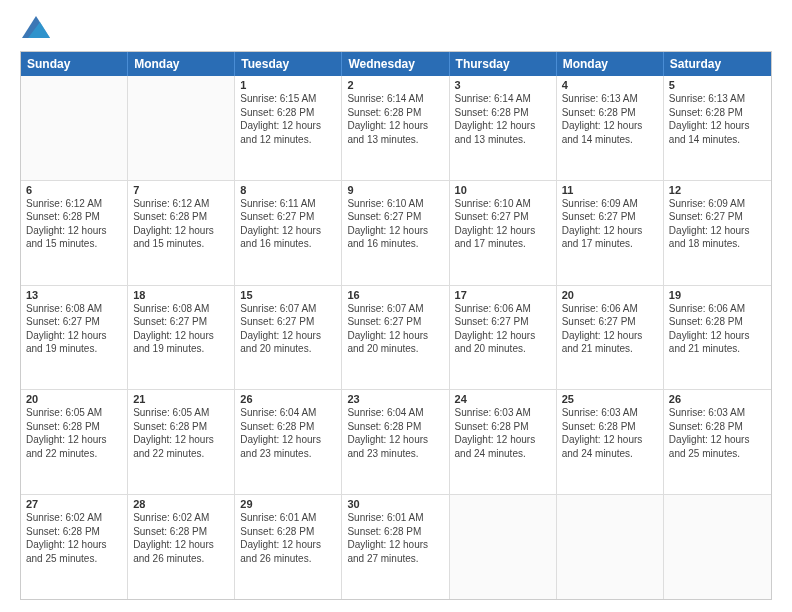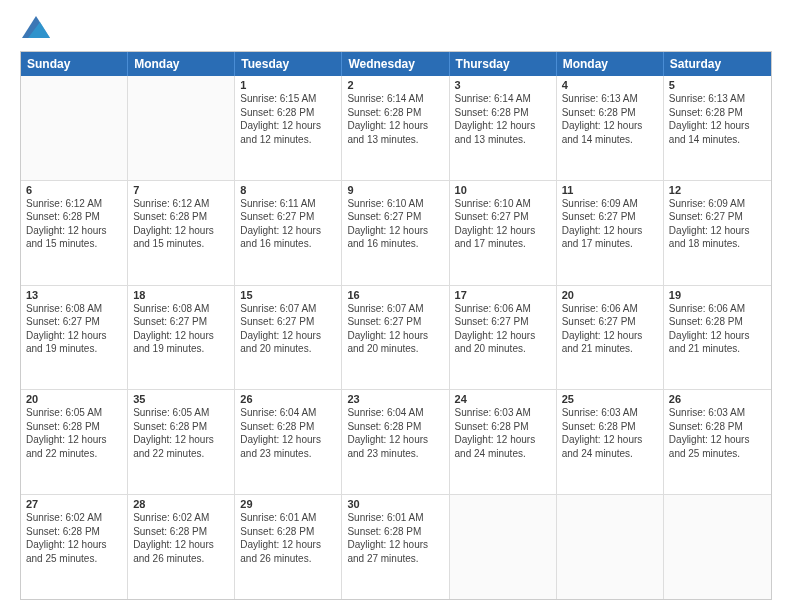--- a/index.html
+++ b/index.html
@@ -226,21 +226,21 @@
             <span class="day-num">19</span>
             <div class="cell-info">Sunrise: 6:06 AM<br>Sunset: 6:28 PM<br>Daylight: 12 hours and 21 minutes.</div>
           </div>
         </div>
         <div class="cal-row">
           <div class="cal-cell">
             <span class="day-num">20</span>
             <div class="cell-info">Sunrise: 6:05 AM<br>Sunset: 6:28 PM<br>Daylight: 12 hours and 22 minutes.</div>
           </div>
           <div class="cal-cell">
-            <span class="day-num">35</span>
+            <span class="day-num">21</span>
             <div class="cell-info">Sunrise: 6:05 AM<br>Sunset: 6:28 PM<br>Daylight: 12 hours and 22 minutes.</div>
           </div>
           <div class="cal-cell">
             <span class="day-num">26</span>
             <div class="cell-info">Sunrise: 6:04 AM<br>Sunset: 6:28 PM<br>Daylight: 12 hours and 23 minutes.</div>
           </div>
           <div class="cal-cell">
             <span class="day-num">23</span>
             <div class="cell-info">Sunrise: 6:04 AM<br>Sunset: 6:28 PM<br>Daylight: 12 hours and 23 minutes.</div>
           </div>

